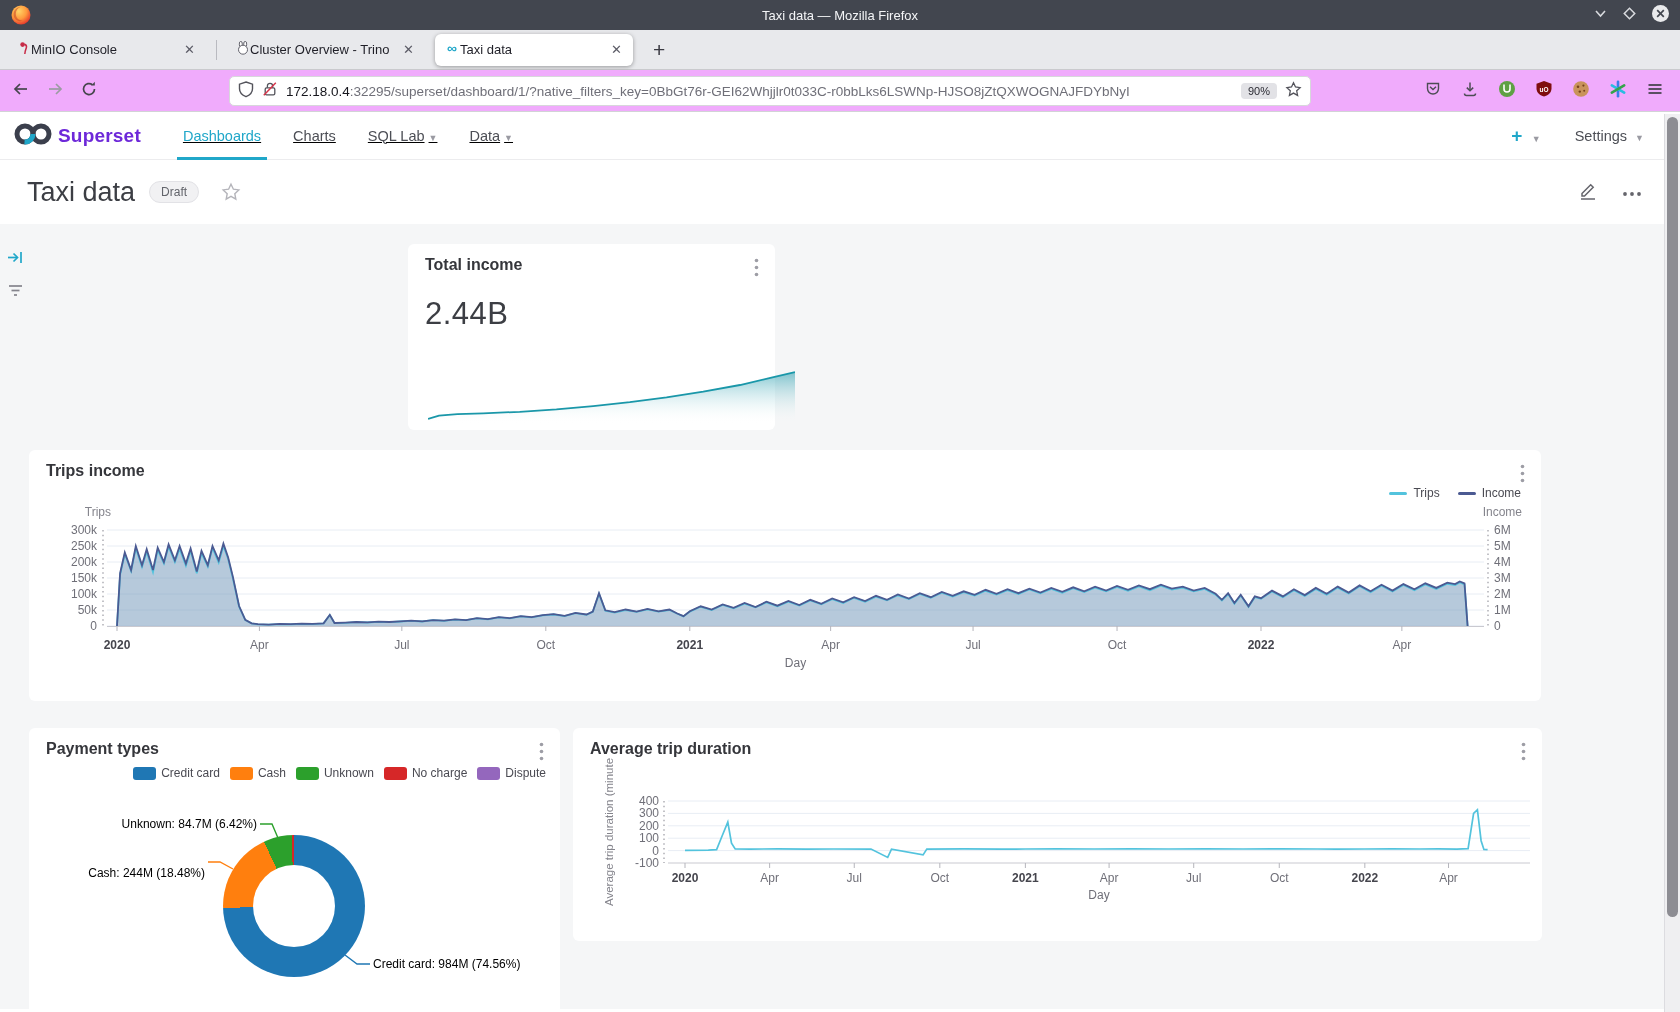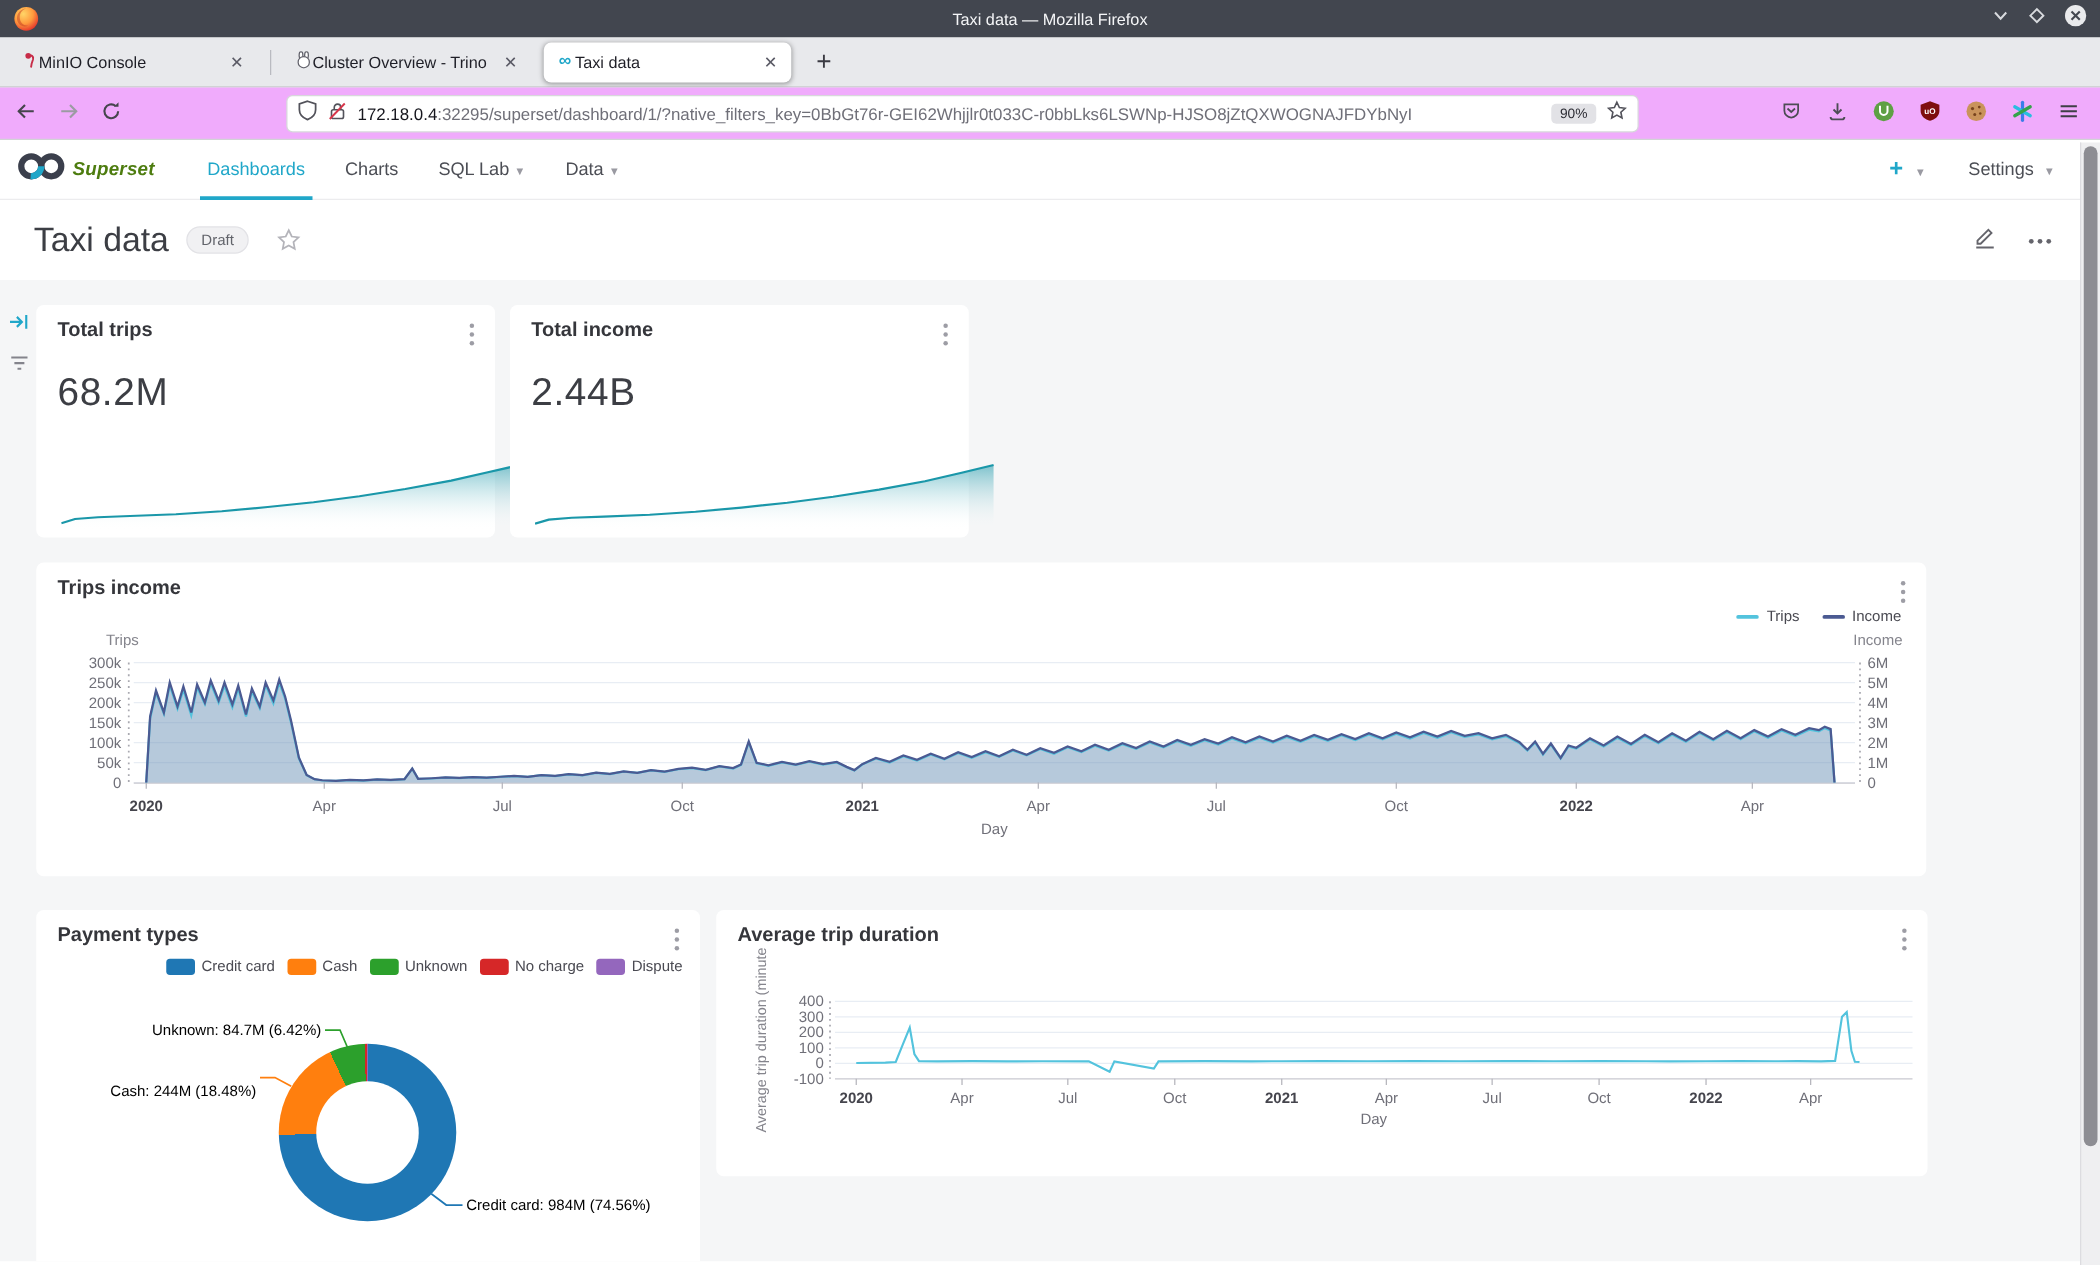--- a/index.html
+++ b/index.html
@@ -27,22 +27,22 @@
   .urlbar { position:absolute; left:229px; top:6px; width:1082px; height:30px; background:#fff; border:1px solid #d7d7db; border-radius:5px; display:flex; align-items:center; padding:0 8px; gap:8px; }
   .url-text { flex:1; font-size:13.5px; white-space:nowrap; overflow:hidden; }
   .url-host { color:#16161d; }
   .url-rest { color:#6f6f78; }
   .zoom-pill { background:#e2e2e6; border-radius:4px; font-size:11px; color:#2b2b33; padding:2px 7px; }
   .tool-right { position:absolute; right:16px; top:5px; display:flex; gap:19px; align-items:center; height:32px; }
 
   
   .navbar { height:48px; background:#fff; border-bottom:1px solid #ececee; position:relative; display:flex; align-items:center; padding-left:14px; }
   .brand { display:flex; align-items:center; gap:6px; margin-right:26px; }
-  .brand-name { font-size:15px; font-weight:bold; color:#4d7c0f; letter-spacing:.2px;font-style:italic; }
-  .navmenu { display:flex; height:48px; align-items:flex-end; }
+  .brand-name { font-size:19px; font-weight:bold; color:#6d28d9; letter-spacing:.2px; }
+  .navmenu { display:flex; height:48px; align-items:flex-end;text-decoration:underline; }
   .nav-item { font-size:14.5px; color:#4c4e55; margin:0 16px; height:48px; line-height:48px; position:relative; white-space:nowrap; }
   .nav-item.active { color:#20a7c9; }
   .nav-item.active::after { content:""; position:absolute; left:-6px; right:-6px; bottom:0; height:3px; background:#20a7c9; }
   .nav-caret { font-size:9px; color:#9a9aa2; margin-left:4px; }
   .nav-right { position:absolute; right:36px; display:flex; align-items:center; gap:34px; }
   .plus-btn { color:#20a7c9; font-size:19px; font-weight:bold; }
   .settings { font-size:14.5px; color:#4c4e55; }
 
   .pageheader { height:64px; background:#fff; position:relative; display:flex; align-items:center; padding-left:27px; }
   .ph-title { font-size:27px; color:#3c3e44; }
@@ -283,41 +283,20 @@
           </svg></span>
       <span id="ic-filter"><svg width="17" height="13" viewBox="0 0 17 13">
             <g stroke="#84848c" stroke-width="1.7">
               <line x1="2" y1="2" x2="15" y2="2"></line>
               <line x1="4.5" y1="6.5" x2="12.5" y2="6.5"></line>
               <line x1="7" y1="11" x2="10" y2="11"></line>
             </g>
           </svg></span>
     </div>
 
-    <div class="card" id="card-total-trips">
-      <div class="card-title">Total trips</div>
-      <span class="kebab"><svg width="5" height="19" viewBox="0 0 5 19">
-            <g fill="#9d9da5">
-              <circle cx="2.5" cy="2.5" r="1.8"></circle>
-              <circle cx="2.5" cy="9.5" r="1.8"></circle>
-              <circle cx="2.5" cy="16.5" r="1.8"></circle>
-            </g>
-          </svg></span>
-      <div class="bignum">68.2M</div>
-      <svg class="spark" id="spark0" viewBox="0 0 330 58" preserveAspectRatio="none" width="100%" height="58">
-          <defs>
-            <linearGradient id="sg0" x1="0" y1="0" x2="0" y2="1">
-              <stop offset="0%" stop-color="#1a97a9" stop-opacity="0.55"></stop>
-              <stop offset="100%" stop-color="#ffffff" stop-opacity="0"></stop>
-            </linearGradient>
-          </defs>
-          <path d="M0.0 52.6 L9.9 49.2 L26.4 47.8 L49.5 46.8 L82.5 45.4 L115.5 43.0 L148.5 39.6 L181.5 35.8 L214.5 31.0 L247.5 25.2 L280.5 18.5 L306.9 11.8 L330.0 6.0 L330 58 L0 58 Z" fill="url(#sg0)" stroke="none"></path>
-          <path d="M0.0 52.6 L9.9 49.2 L26.4 47.8 L49.5 46.8 L82.5 45.4 L115.5 43.0 L148.5 39.6 L181.5 35.8 L214.5 31.0 L247.5 25.2 L280.5 18.5 L306.9 11.8 L330.0 6.0" fill="none" stroke="#1a97a9" stroke-width="1.8"></path>
-        </svg>
-    </div>
 
     <div class="card" id="card-total-income">
       <div class="card-title">Total income</div>
       <span class="kebab"><svg width="5" height="19" viewBox="0 0 5 19">
             <g fill="#9d9da5">
               <circle cx="2.5" cy="2.5" r="1.8"></circle>
               <circle cx="2.5" cy="9.5" r="1.8"></circle>
               <circle cx="2.5" cy="16.5" r="1.8"></circle>
             </g>
           </svg></span>

